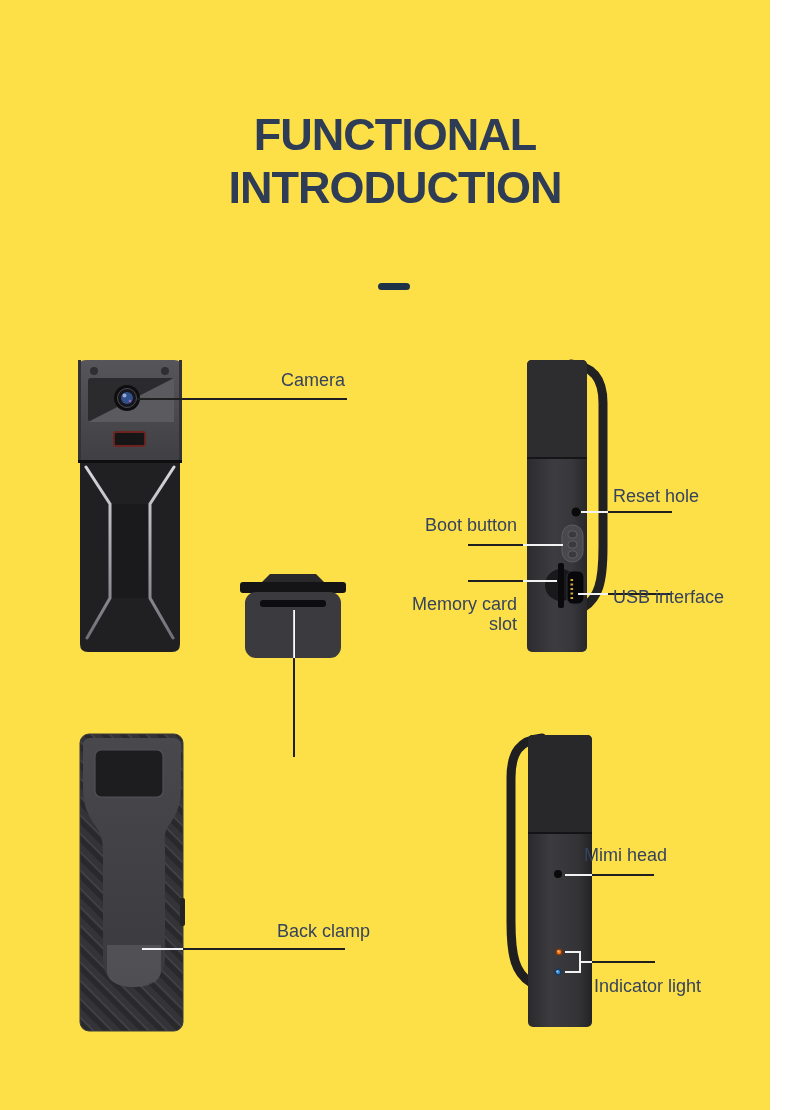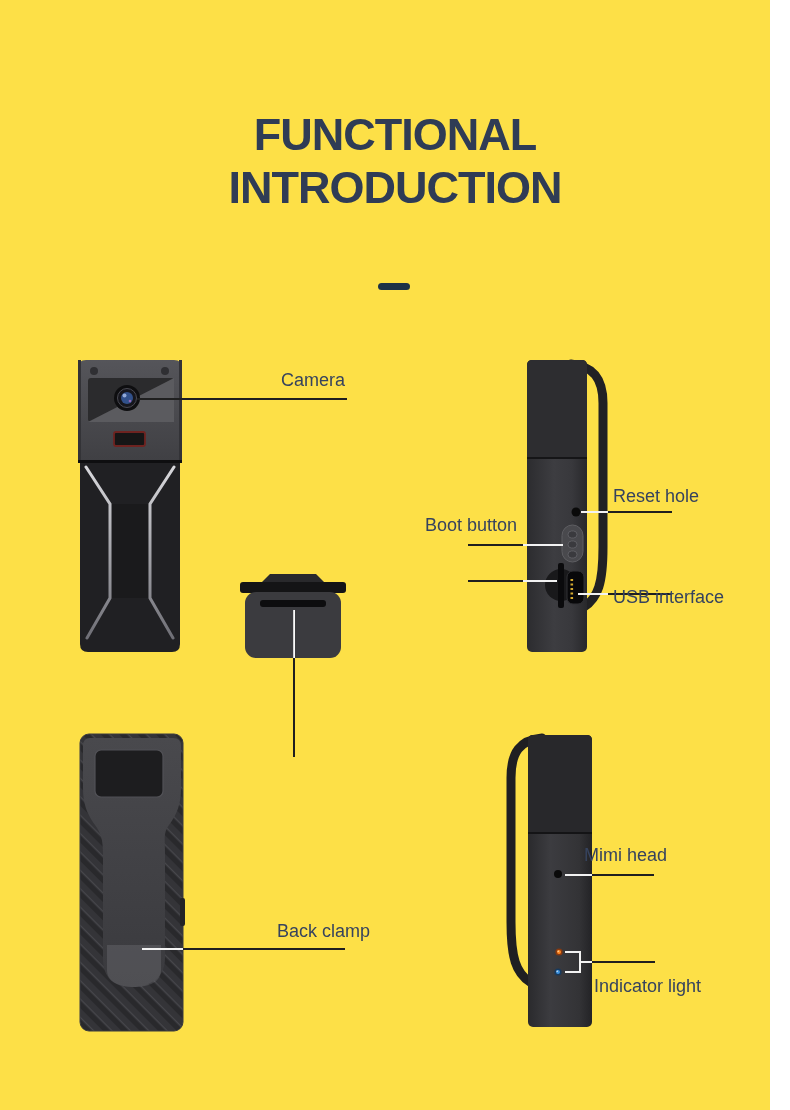--- a/index.html
+++ b/index.html
@@ -213,20 +213,24 @@
   <div class="ln white" style="left:565px;top:951px;width:15px;"></div>
   <div class="ln white" style="left:565px;top:971px;width:15px;"></div>
   <div class="ln white vert" style="left:579px;top:951px;height:22px;"></div>
   <div class="ln white" style="left:580px;top:961px;width:12px;"></div>
   <div class="ln" style="left:592px;top:961px;width:63px;"></div>
 
   <div class="lbl" style="left:281px;top:368px;">Camera</div>
 
   <div class="lbl right" style="left:390px;top:513px;width:127px;">Boot button</div>
 
+  <div class="lbl right twoline" style="left:370px;top:595px;width:147px;">
+    <div>Memory card</div>
+    <div>slot</div>
+  </div>
 
   <div class="lbl" style="left:613px;top:484px;">Reset hole</div>
 
   <div class="lbl" style="left:613px;top:565px;margin-top:20px;">USB interface</div>
 
 
   <div class="lbl" style="left:584px;top:843px;">Mimi head</div>
 
   <div class="lbl" style="left:277px;top:919px;text-align:center;">Back clamp</div>
 

